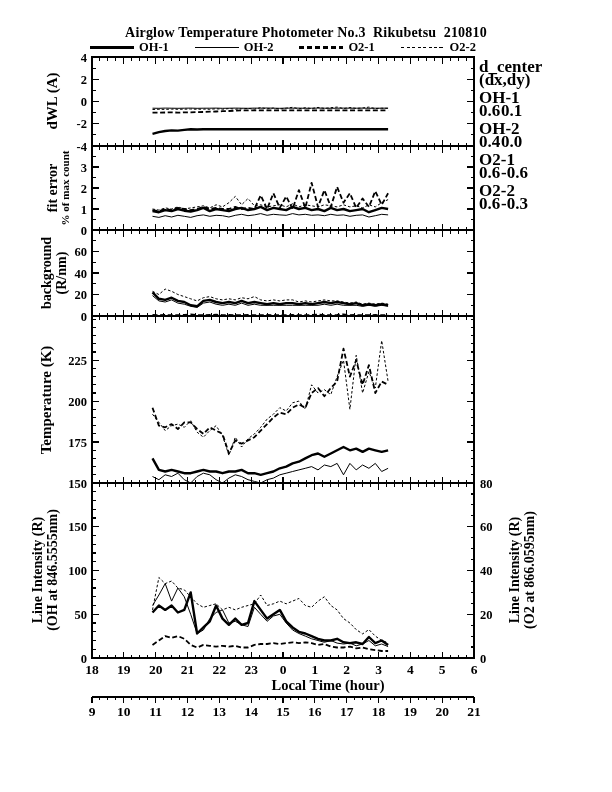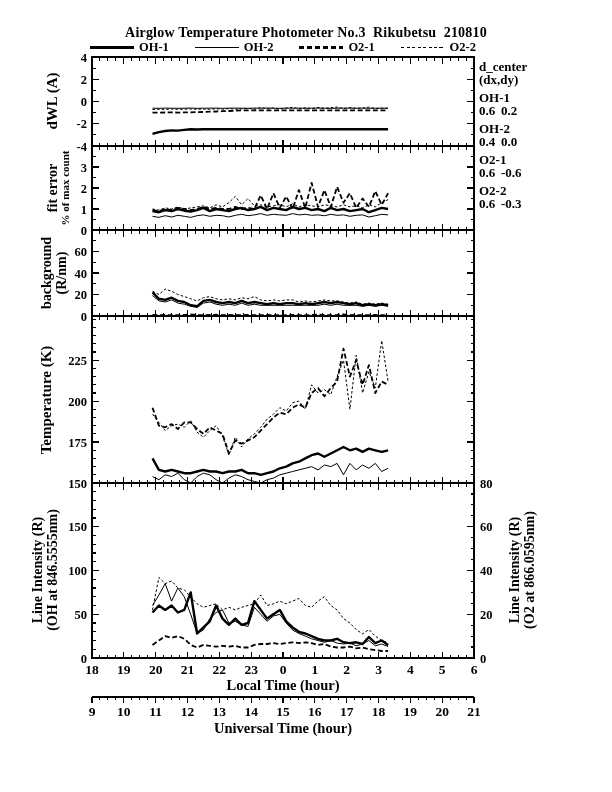--- a/index.html
+++ b/index.html
@@ -21,23 +21,23 @@
   .ylab div:empty{display:none;}
   #ylab-dwl {left:52px;top:101px;font-size:15px;}
   #ylab-fit {left:58px;top:188px;font-size:14px;}
   #ylab-fit .sub{font-size:11px;}
   #ylab-bg  {left:54px;top:273px;font-size:14px;}
   #ylab-temp{left:46px;top:400px;font-size:15px;}
   #ylab-int {left:45px;top:570px;font-size:14px;}
   #ylab-right{left:522px;top:570px;font-size:14px;}
   .xtitle{position:absolute;left:283px;transform:translateX(-50%);
           font-size:14.5px;font-weight:bold;white-space:nowrap;}
-  #lt-title{top:677px;}
+  #lt-title{top:677px;margin-left:45px;}
   #ut-title{top:720px;}
-  .anno{position:absolute;left:479px;top:60px;font-size:13px;font-weight:bold;line-height:13px;}
+  .anno{position:absolute;left:479px;top:60px;font-size:17px;font-weight:bold;line-height:13px;}
   .anno .entry{margin-top:5px;}
   .anno .vals span{display:inline-block;min-width:22px;}
 </style>
 </head>
 <body>
 
 <div class="page">
 
   <div class="title">Airglow Temperature Photometer No.3  Rikubetsu  210810</div>
 
@@ -888,28 +888,27 @@
   <div class="ylab" id="ylab-int">
     <div>Line Intensity (R)</div>
     <div>(OH at 846.5555nm)</div>
   </div>
   <div class="ylab" id="ylab-right">
     <div>Line Intensity (R)</div>
     <div>(O2 at 866.0595nm)</div>
   </div>
 
   <div class="xtitle" id="lt-title">Local Time (hour)</div>
-  <div class="xtitle" id="ut-title">Universal Time (hour)</div>
 
   <div class="anno">
     <div>d_center</div>
     <div>(dx,dy)</div>
     <div class="entry">
       <div>OH-1</div>
-      <div class="vals"><span>0.6</span><span>0.2</span></div>
+      <div class="vals"><span>0.6</span><span>0.1</span></div>
     </div>
     <div class="entry">
       <div>OH-2</div>
       <div class="vals"><span>0.4</span><span>0.0</span></div>
     </div>
     <div class="entry">
       <div>O2-1</div>
       <div class="vals"><span>0.6</span><span>-0.6</span></div>
     </div>
     <div class="entry">

